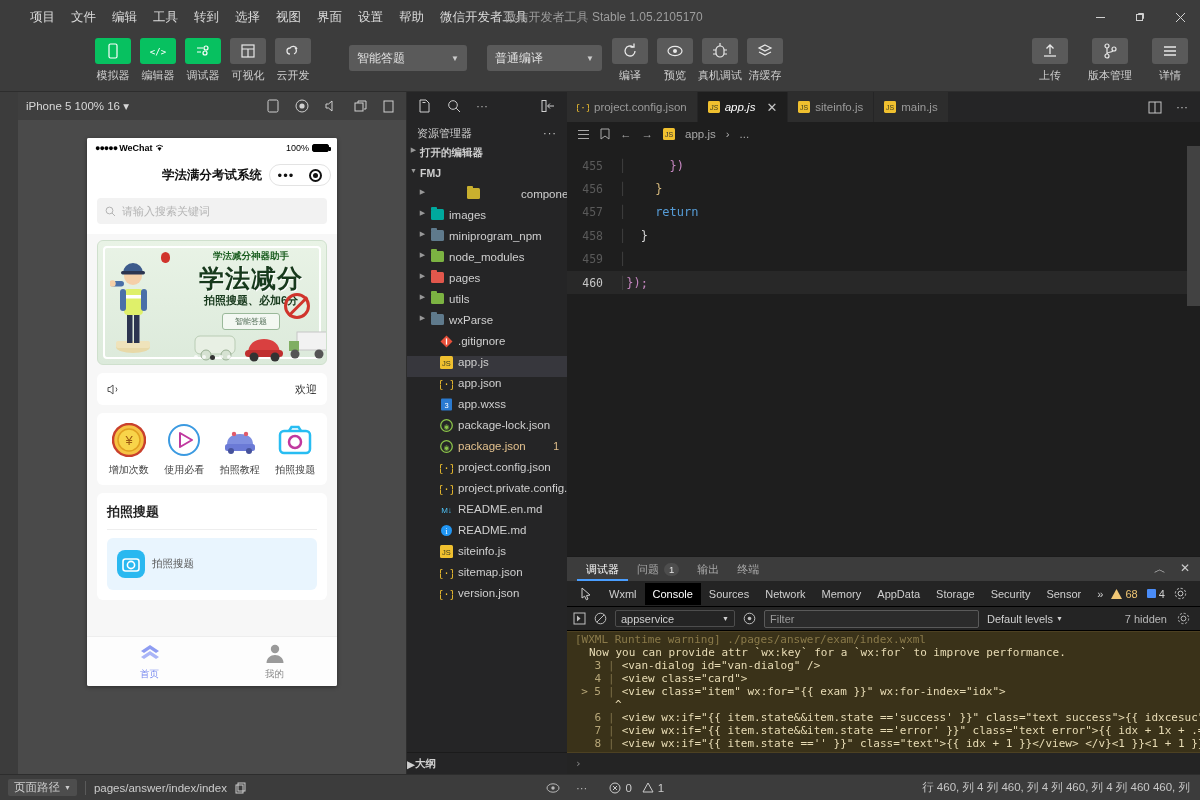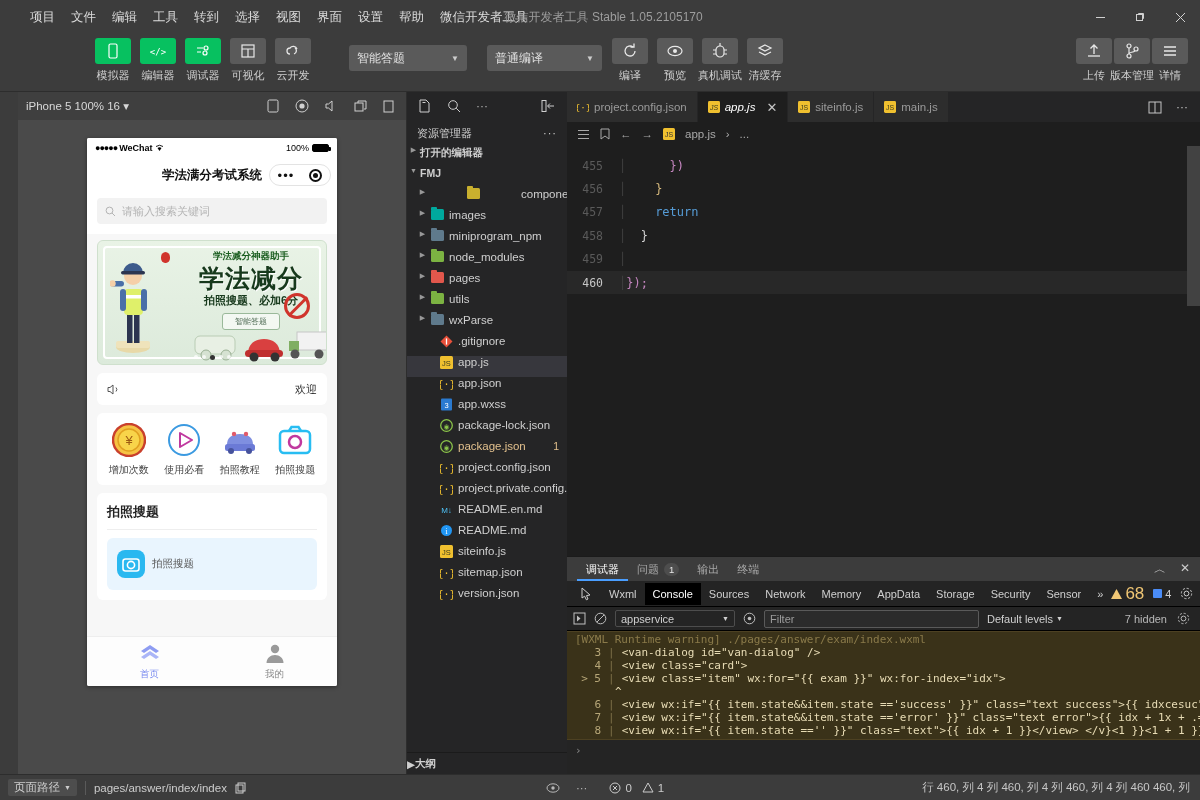--- a/index.html
+++ b/index.html
@@ -26,21 +26,21 @@
   .tb-left { margin-left: 95px; }
   .tb-btn { width: 36px; display: flex; flex-direction: column; align-items: center; cursor: default; }
   .tb-icon { width: 36px; height: 26px; border-radius: 3px; display: flex; align-items: center; justify-content: center; background: #5a5a5a; color: #e8e8e8; }
   .tb-icon.green { background: #07c160; color: #fff; }
   .tb-label { font-size: 11px; color: #cfcfcf; margin-top: 4px; white-space: nowrap; }
   .tb-sel { height: 26px; background: #5a5a5a; border-radius: 3px; display: flex; align-items: center; padding: 0 8px; color: #e0e0e0; font-size: 12px; }
   .tb-sel .caret { margin-left: auto; font-size: 8px; opacity: .85; padding-left: 12px;}
   .sel-mode { width: 118px; margin-left: 38px; margin-top: 7px; }
   .sel-compile { width: 115px; margin-left: 20px; margin-top: 7px; }
   .tb-mid { margin-left: 10px; }
-  .tb-right { margin-left: auto; margin-right: 12px; gap: 2px; }
+  .tb-right { margin-left: auto; margin-right: 12px; gap: 24px; }
 
   
   .main { flex: 1; display: flex; min-height: 0; }
 
   
   .sim { width: 389px; background: #4a4a4a; display: flex; flex-direction: column; flex: 0 0 389px; border-right: 1px solid #2d2d2d; margin-left: 18px; }
   .sim-bar { height: 28px; display: flex; align-items: center; padding: 0 8px; color: #d8d8d8; font-size: 11.5px; background: #3f3f3f; }
   .sim-bar .dev { white-space: nowrap; }
   .sim-bar .icons { margin-left: auto; display: flex; gap: 16px; align-items: center; padding-right: 4px; }
   .sim-stage { flex: 1; display: flex; justify-content: center; padding-top: 18px; background: #4a4a4a; }
@@ -134,21 +134,21 @@
   .devtools { flex: 0 0 218px; height: 218px; background: #242424; display: flex; flex-direction: column; border-top: 1px solid #1b1b1b; }
   .dt-top { height: 24px; display: flex; align-items: center; padding: 0 10px; gap: 0; background: #3c3c3c; }
   .dt-ttab { padding: 0 9px; height: 24px; display: flex; align-items: center; gap: 5px; font-size: 11px; color: #a8a8a8; }
   .dt-ttab.active { color: #ffffff; box-shadow: inset 0 -2px 0 #4a9eff; }
   .dt-ttab .cnt { background: #4d4d4d; color: #e8e8e8; border-radius: 8px; padding: 0 5px; font-size: 9.5px; line-height: 13px; }
   .dt-top .right { margin-left: auto; display: flex; gap: 14px; color: #cccccc; }
   .dt-tabs { height: 26px; background: #242424; display: flex; align-items: center; padding-left: 4px; border-bottom: 1px solid #000; }
   .dt-tab { padding: 0 8px; height: 22px; line-height: 22px; font-size: 11px; color: #cfcfcf; }
   .dt-tab.active { background: #000000; color: #ffffff; }
   .dt-tabs .right { margin-left: auto; display: flex; align-items: center; gap: 9px; padding-right: 8px; }
-  .warnc { color: #f0c674; font-size: 17px; display: flex; align-items: center; gap: 3px; }
+  .warnc { color: #f0c674; font-size: 11px; display: flex; align-items: center; gap: 3px; }
   .errc { color: #d0d0d0; font-size: 11px; display: flex; align-items: center; gap: 3px; }
   .errc .sq { width: 9px; height: 9px; background: #4a8cf7; display: inline-block; border-radius: 1px; }
   .dt-filter { height: 24px; background: #242424; display: flex; align-items: center; gap: 8px; padding: 0 6px; border-bottom: 1px solid #000; }
   .ctx-sel { width: 120px; height: 17px; background: #242424; border: 1px solid #4d4d4d; border-radius: 2px; display: flex; align-items: center; padding: 0 5px; font-size: 11px; color: #d0d0d0; }
   .ctx-sel .c { margin-left: auto; font-size: 7px; }
   .f-input { width: 215px; height: 18px; background: #2b2b2b; border: 1px solid #5a5a5a; border-radius: 2px; padding: 0 5px; font-size: 11px; color: #9c9c9c; display: flex; align-items: center; }
   .lv-sel { font-size: 11px; color: #d0d0d0; display: flex; align-items: center; gap: 3px; }
   .dt-filter .right { margin-left: auto; display: flex; align-items: center; gap: 10px; font-size: 11px; color: #b8b8b8; padding-right: 4px; }
   .console { flex: 1; overflow: hidden; font-family: "DejaVu Sans Mono", "Liberation Mono", monospace; font-size: 11px; background: #242424; }
   .msg-warn { background: #3a3219; border-top: 1px solid #4d4122; border-bottom: 1px solid #4d4122; color: #e0cfa0; padding: 1px 0 2px 8px; }
@@ -961,20 +961,21 @@
                 <svg width="13" height="13" viewBox="0 0 13 13">
                   <circle cx="6.5" cy="6.5" r="2.4" fill="none" stroke="#b8b8b8"></circle>
                   <circle cx="6.5" cy="6.5" r="5.2" fill="none" stroke="#b8b8b8" stroke-dasharray="2.2 1.8"></circle>
                 </svg>
               </span>
           </div>
         </div>
         <div class="console">
           <div class="msg-warn">
             <div class="ln1">[WXML Runtime warning] ./pages/answer/exam/index.wxml</div>
+            <div class="row2">Now you can provide attr `wx:key` for a `wx:for` to improve performance.</div>
             <div id="warn-code">
                 <div class="cln">
                   <span class="cno">3</span>
                   <span class="bar">|</span>
                   <span class="src">  &lt;van-dialog id="van-dialog" /&gt;</span>
                 </div>
                 <div class="cln">
                   <span class="cno">4</span>
                   <span class="bar">|</span>
                   <span class="src">  &lt;view class="card"&gt;</span>

